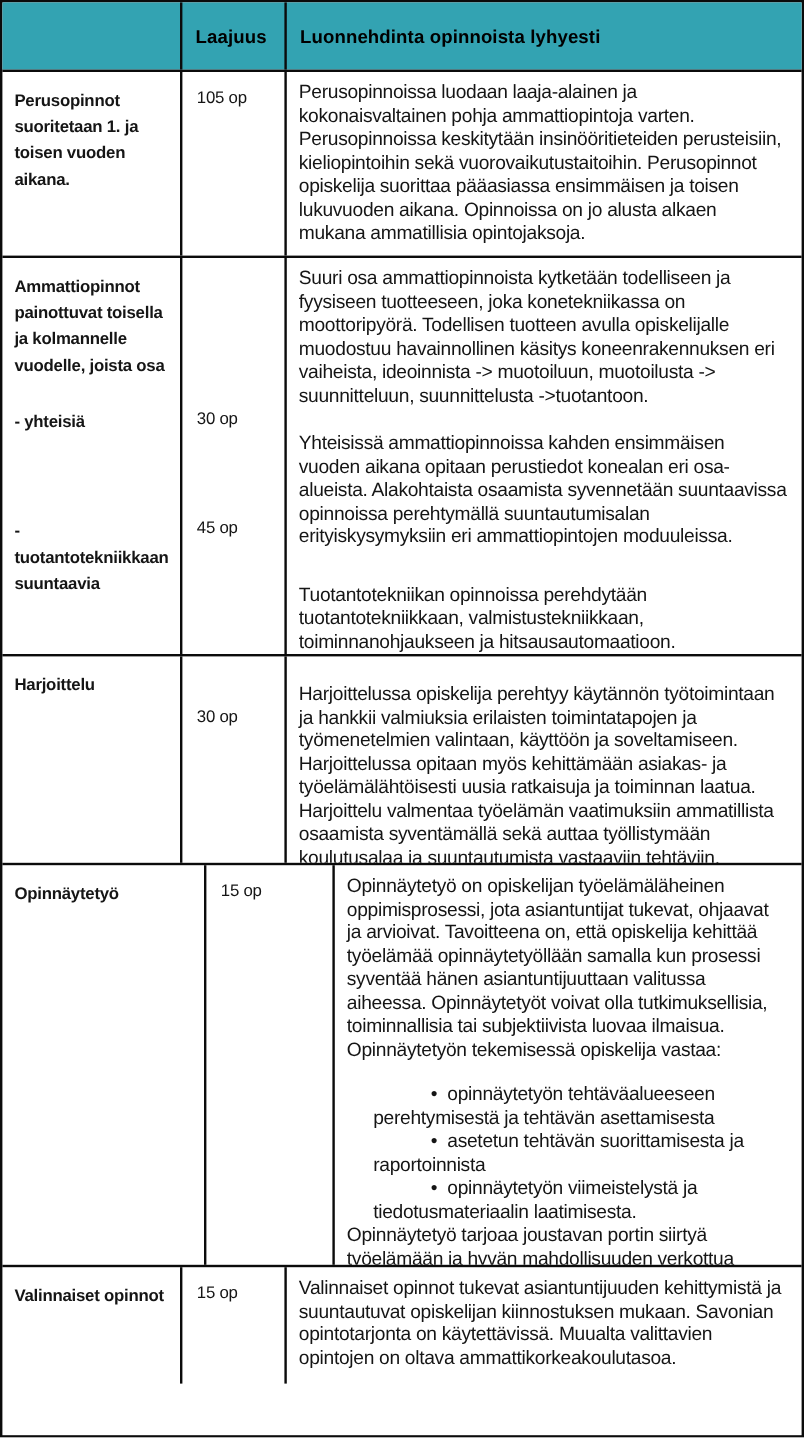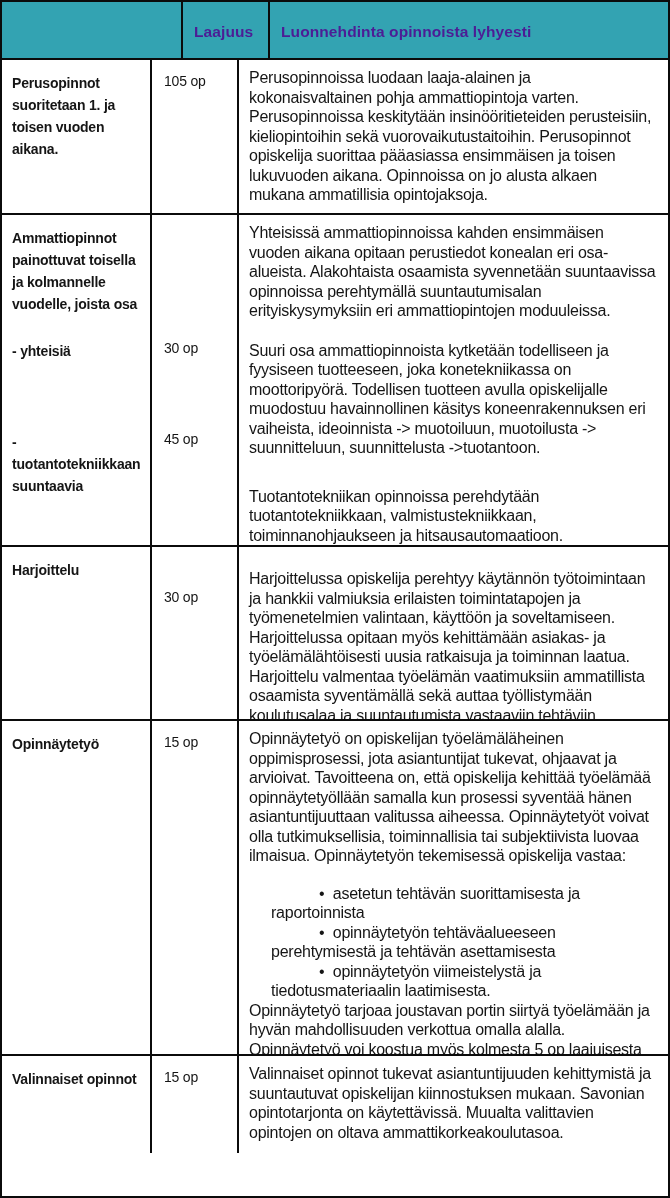--- a/index.html
+++ b/index.html
@@ -25,25 +25,25 @@
     border-left: 2px solid #0b0b0b;
     overflow: hidden;
     position: relative;
   }
   .cell.c1 { border-left: none; }
   
   .h-head { height: 56px; }
   .h-r1 { height: 155px; }
   .h-r2 { height: 332px; }
   .h-r3 { height: 174px; }
-  .h-r4 { height: 335px; }
+  .h-r4 { height: 335px; gap: 20px; }
   .h-r5 { height: 99px; }
   .h-r6 { height: 51px; }
 
-  .head { background: #33a3b2; color: #4c1d95; padding-left: 31px; }
+  .head { background: #33a3b2; color: #000000; }
   .head .cell { display: flex; align-items: center; padding: 4px 8px 0 11px; }
   .head-label { font-weight: bold; font-size: 15.5px; letter-spacing: 0.1px; }
 
   .title-cell { padding: 12px 8px 0 10px; }
   .title-text {
     font-weight: bold;
     font-size: 14px;
     line-height: 22px;
     letter-spacing: -0.2px;
   }
@@ -106,22 +106,22 @@
     <div class="cell c1 title-cell">
       <div class="title-text">Ammattiopinnot painottuvat toisella ja kolmannelle vuodelle, joista osa</div>
       <div class="sub-item pos-a title-text">- yhteisiä</div>
       <div class="sub-item pos-b title-text">- tuotantotekniikkaan suuntaavia</div>
     </div>
     <div class="cell extent-cell">
       <span class="sub-extent pos-a">30 op</span>
       <span class="sub-extent pos-b">45 op</span>
     </div>
     <div class="cell desc-cell">
+      <p>Suuri osa ammattiopinnoista kytketään todelliseen ja fyysiseen tuotteeseen, joka konetekniikassa on moottoripyörä. Todellisen tuotteen avulla opiskelijalle muodostuu havainnollinen käsitys koneenrakennuksen eri vaiheista, ideoinnista -&gt; muotoiluun, muotoilusta -&gt; suunnitteluun, suunnittelusta -&gt;tuotantoon.</p>
       <p>Yhteisissä ammattiopinnoissa kahden ensimmäisen vuoden aikana opitaan perustiedot konealan eri osa-alueista. Alakohtaista osaamista syvennetään suuntaavissa opinnoissa perehtymällä suuntautumisalan erityiskysymyksiin eri ammattiopintojen moduuleissa.</p>
-      <p>Suuri osa ammattiopinnoista kytketään todelliseen ja fyysiseen tuotteeseen, joka konetekniikassa on moottoripyörä. Todellisen tuotteen avulla opiskelijalle muodostuu havainnollinen käsitys koneenrakennuksen eri vaiheista, ideoinnista -&gt; muotoiluun, muotoilusta -&gt; suunnitteluun, suunnittelusta -&gt;tuotantoon.</p>
       <p class="tight gap-top"><span class="bold-lead">Tuotantotekniikan</span><span> opinnoissa perehdytään tuotantotekniikkaan, valmistustekniikkaan, toiminnanohjaukseen ja hitsausautomaatioon.</span></p>
     </div>
   </div>
 
   <div class="row h-r3">
     <div class="cell c1 title-cell">
       <div class="title-text">Harjoittelu</div>
     </div>
     <div class="cell extent-cell low">
       <span>30 op</span>
@@ -134,22 +134,22 @@
   <div class="row h-r4">
     <div class="cell c1 title-cell">
       <div class="title-text">Opinnäytetyö</div>
     </div>
     <div class="cell extent-cell">
       <span>15 op</span>
     </div>
     <div class="cell desc-cell">
       <p style="margin-bottom:18px;">Opinnäytetyö on opiskelijan työelämäläheinen oppimisprosessi, jota asiantuntijat tukevat, ohjaavat ja arvioivat. Tavoitteena on, että opiskelija kehittää työelämää opinnäytetyöllään samalla kun prosessi syventää hänen asiantuntijuuttaan valitussa aiheessa.  Opinnäytetyöt voivat olla tutkimuksellisia, toiminnallisia tai subjektiivista luovaa ilmaisua. Opinnäytetyön tekemisessä opiskelija vastaa:</p>
       <ul class="bullets">
+        <li>opinnäytetyön tehtäväalueeseen perehtymisestä ja tehtävän asettamisesta</li>
         <li>asetetun tehtävän suorittamisesta ja raportoinnista</li>
-        <li>opinnäytetyön tehtäväalueeseen perehtymisestä ja tehtävän asettamisesta</li>
         <li>opinnäytetyön viimeistelystä ja tiedotusmateriaalin laatimisesta.</li>
       </ul>
       <p class="after-list">Opinnäytetyö tarjoaa joustavan portin siirtyä työelämään ja hyvän mahdollisuuden verkottua omalla alalla. Opinnäytetyö voi koostua myös kolmesta 5 op laajuisesta osakokonaisuudesta.</p>
     </div>
   </div>
 
   <div class="row h-r5">
     <div class="cell c1 title-cell">
       <div class="title-text">Valinnaiset opinnot</div>
     </div>

